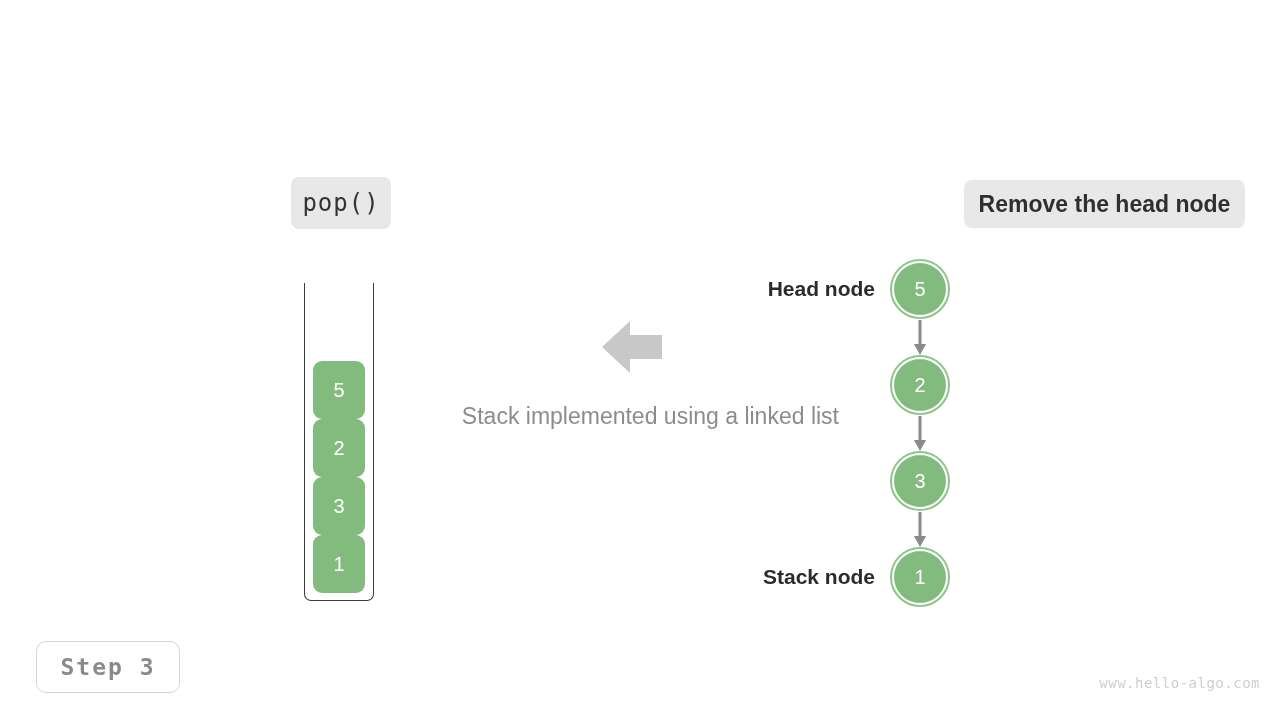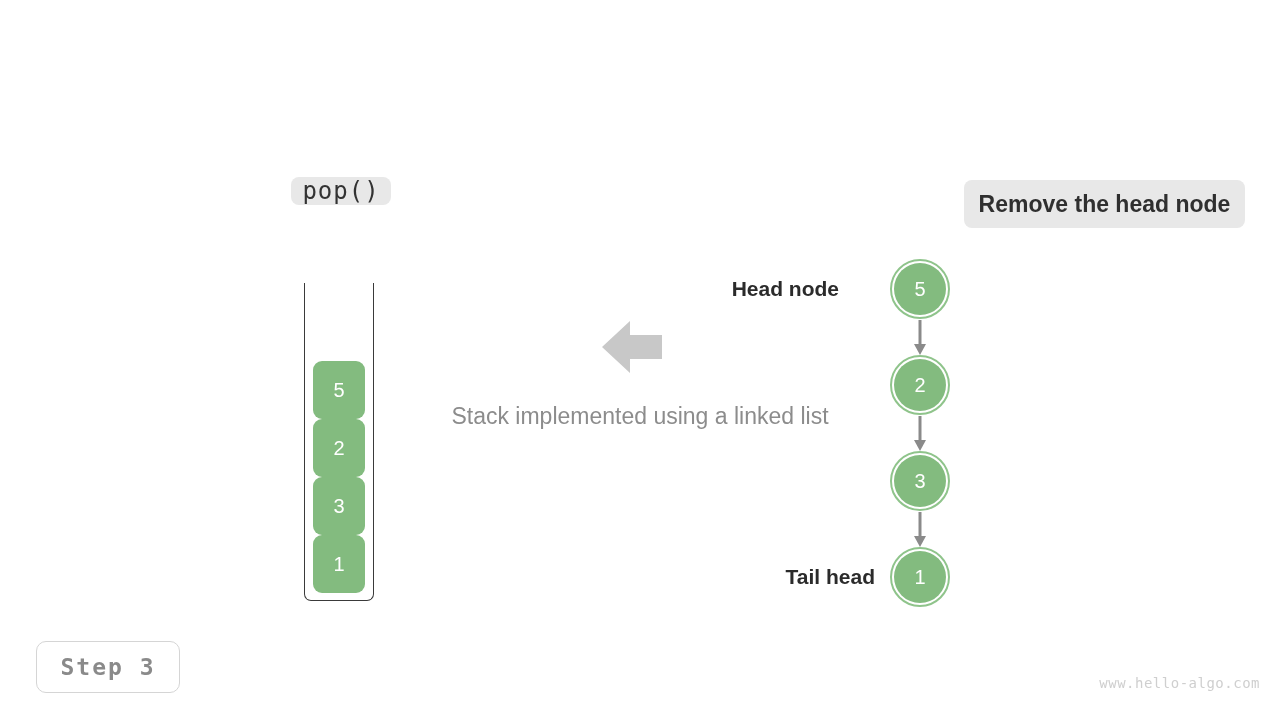--- a/index.html
+++ b/index.html
@@ -30,21 +30,21 @@
   .chip-mono {
     font-family: "DejaVu Sans Mono", "Liberation Mono", monospace;
     font-size: 24px;
     letter-spacing: 1px;
   }
 
   #op-label {
     left: 291px;
     top: 177px;
     width: 100px;
-    height: 28px;
+    height: 52px;
   }
 
   #action-label {
     left: 964px;
     top: 180px;
     width: 281px;
     height: 48px;
     font-size: 23px;
     color: #2f2f2f;
     font-weight: bold;
@@ -75,21 +75,21 @@
     letter-spacing: 0.5px;
     text-align: right;
   }
 
   
   #caption {
     position: absolute;
     left: 441px;
     top: 403px;
     width: 398px;
-    text-align: center;
+    text-align: right;
     font-size: 23px;
     color: #8c8c8c;
   }
 
   
   #stack-figure {
     position: absolute;
     left: 304px;
     top: 283px;
     width: 70px;
@@ -175,21 +175,21 @@
     height: 36px;
   }
   .ll-endlabel {
     position: absolute;
     font-weight: bold;
     font-size: 21px;
     color: #2b2b2b;
     text-align: right;
     white-space: nowrap;
   }
-  #head-label { left: 664px; top: 277px; width: 175px; }
+  #head-label { left: 700px; top: 277px; width: 175px; }
   #tail-label { left: 700px; top: 565px; width: 175px; }
 </style>
 </head>
 <body>
 
 <div class="chip chip-mono" id="op-label">pop()</div>
 
 <div class="chip" id="action-label">Remove the head node</div>
 
 <div id="stack-figure">
@@ -207,21 +207,21 @@
     <polygon points="0,29 28,3 28,17 60,17 60,41 28,41 28,55" fill="#c8c8c8"></polygon>
   </svg>
 </div>
 
 <div id="caption">Stack implemented using a linked list</div>
 
 <div>
 
   <div class="ll-endlabel" id="head-label">Head node</div>
 
-  <div class="ll-endlabel" id="tail-label">Tail head</div>
+  <div class="ll-endlabel" id="tail-label">Stack node</div>
 
   <div class="ll-node" style="top:259px;">
     <div class="ring"></div>
     <div class="disc">5</div>
   </div>
 
   <div class="ll-link" style="top:320px;">
     <svg width="14" height="36" viewBox="0 0 14 36" xmlns="http://www.w3.org/2000/svg">
       <line x1="7" y1="0" x2="7" y2="26" stroke="#8a8a8a" stroke-width="3"></line>
       <polygon points="7,35 1,24 13,24" fill="#8a8a8a"></polygon>

